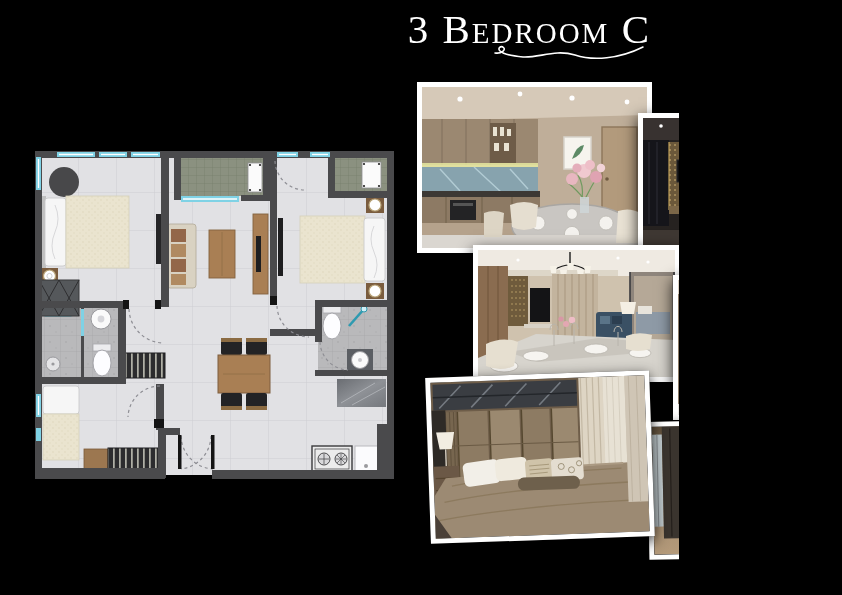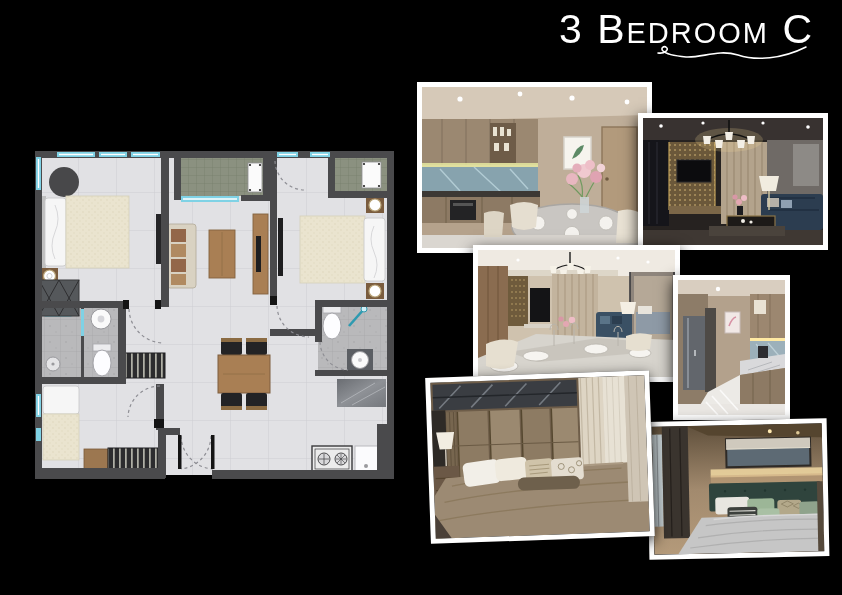--- a/index.html
+++ b/index.html
@@ -1,17 +1,17 @@
 <!DOCTYPE html>
 <html><head>
 <meta charset="utf-8">
 <style>
   html,body{margin:0;padding:0;background:#000;}
-  .stage{position:relative;width:842px;height:595px;background:#000;overflow:hidden;
-         font-family:Liberation Sans, sans-serif;}
+  .stage{position:relative;width:679px;height:595px;background:#000;overflow:hidden;
+         font-family:Liberation Serif, serif;}
   
   .title-block{position:absolute;top:8px;right:28px;text-align:right;color:#fff;z-index:10;}
   .title-line1{font-size:41px;line-height:42px;font-variant:small-caps;letter-spacing:2px;white-space:nowrap;}
   .title-line2{font-size:39px;line-height:36px;font-variant:small-caps;letter-spacing:4px;white-space:nowrap;}
   .title-flourish{display:block;margin:-6px 4px 0 auto;}
   
   .floorplan{position:absolute;left:30px;top:147px;width:375px;height:338px;z-index:2;}
   .floorplan svg{display:block;width:100%;height:100%;}
   
   .photo{position:absolute;border:5px solid #fff;background:#161412;overflow:hidden;

